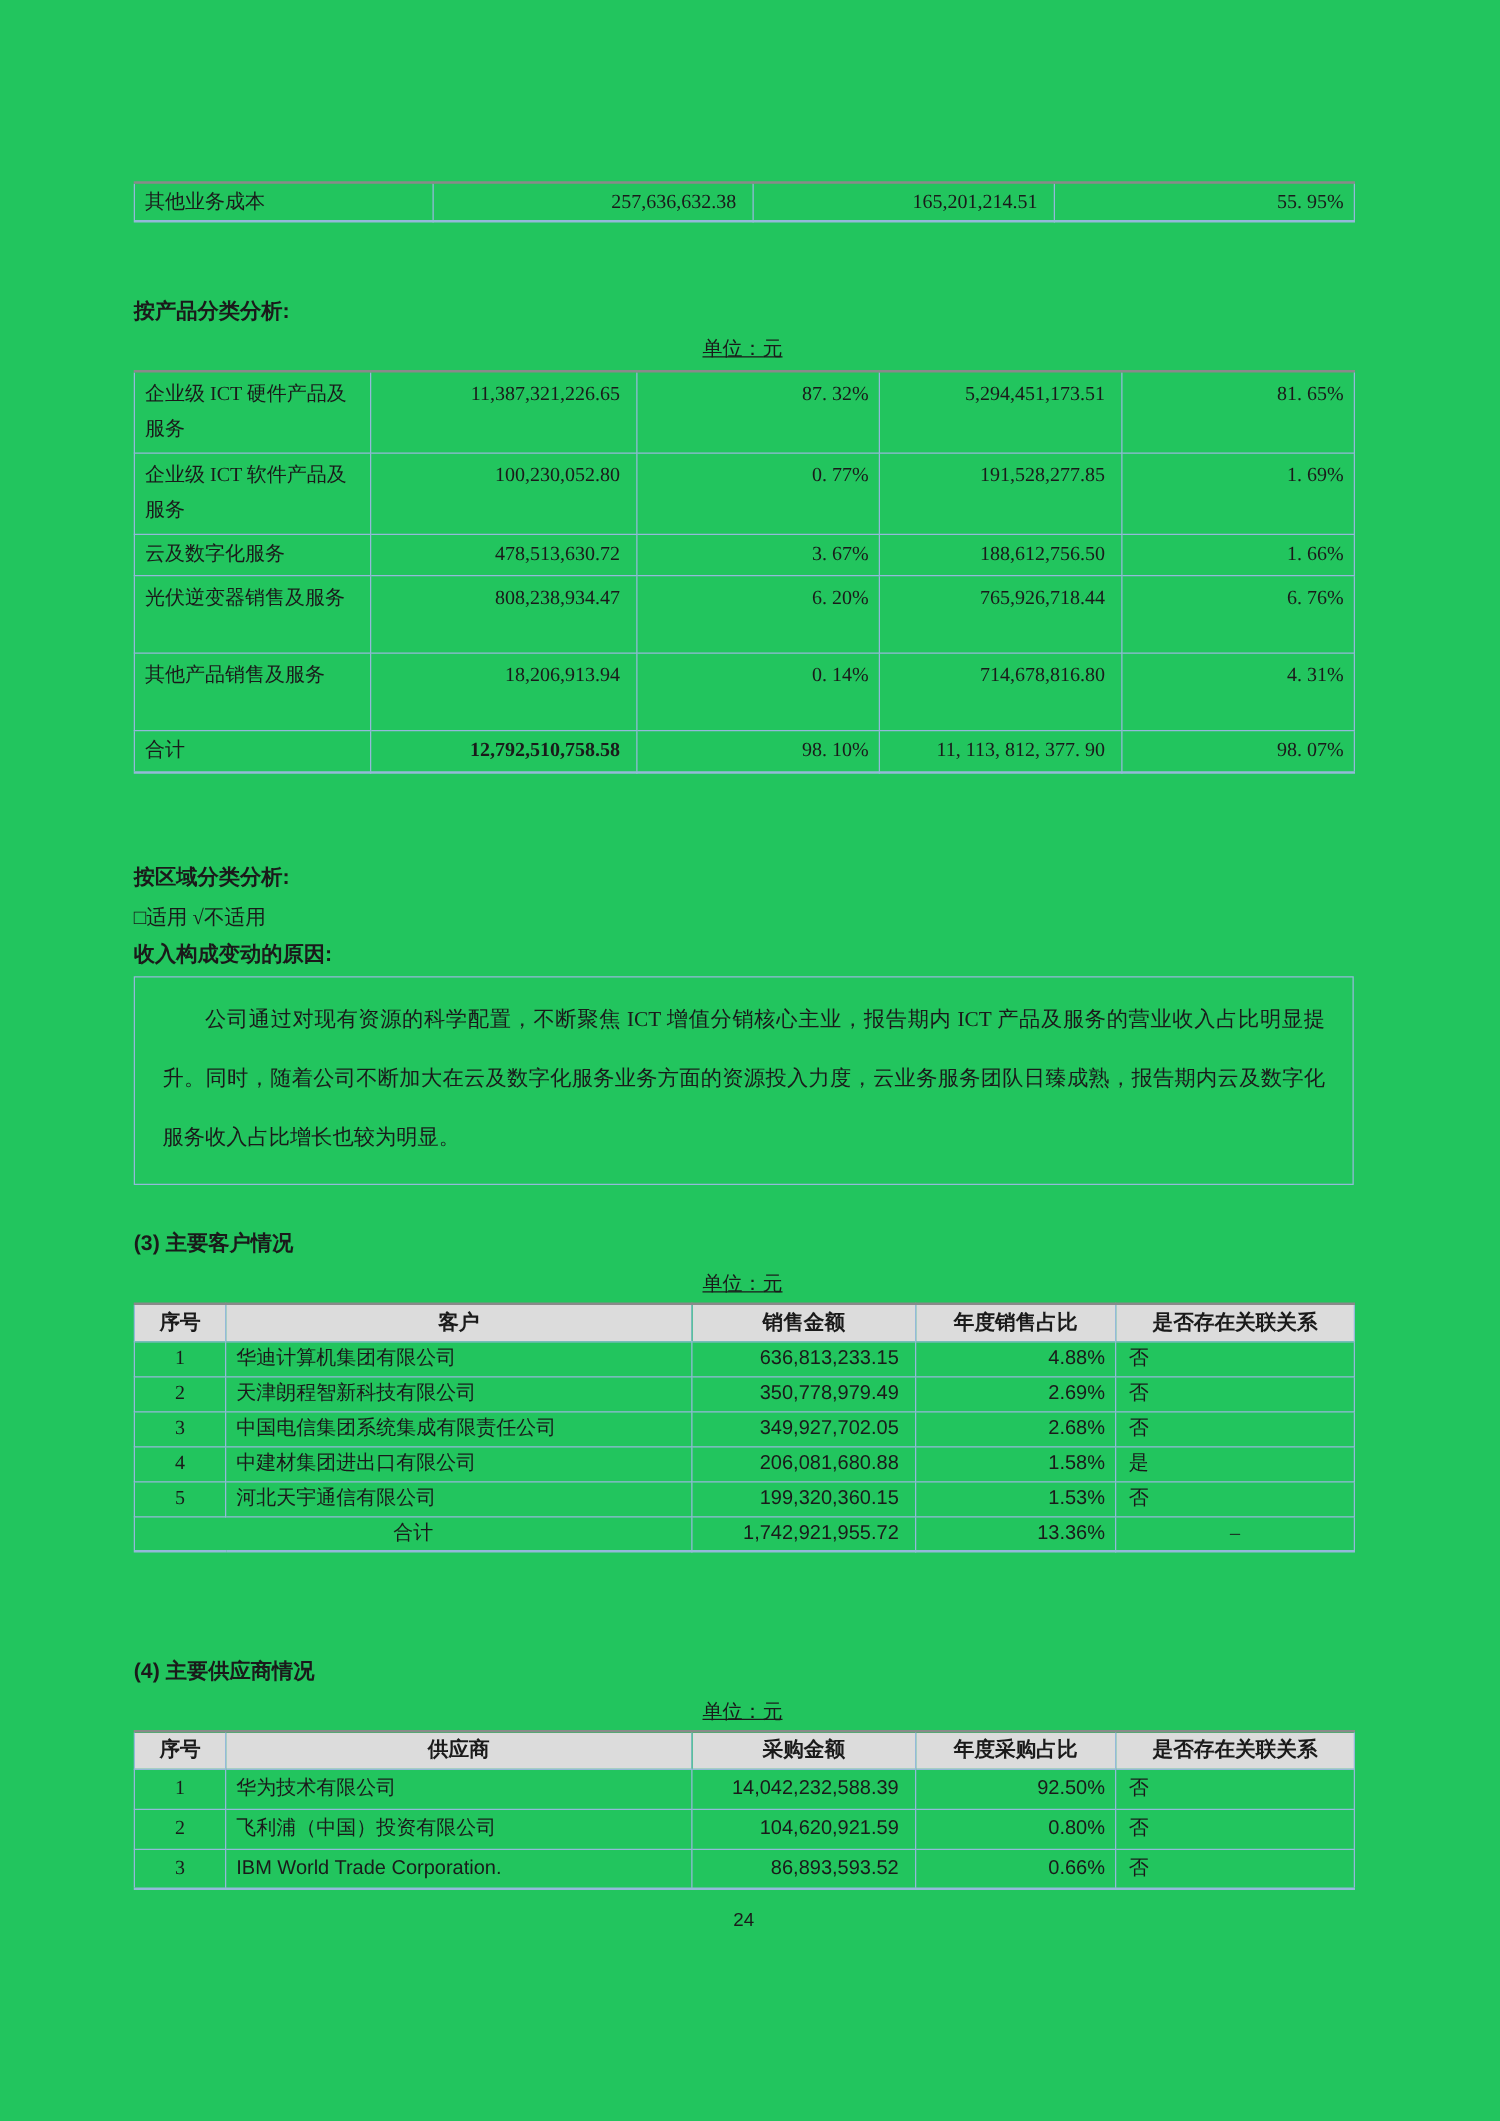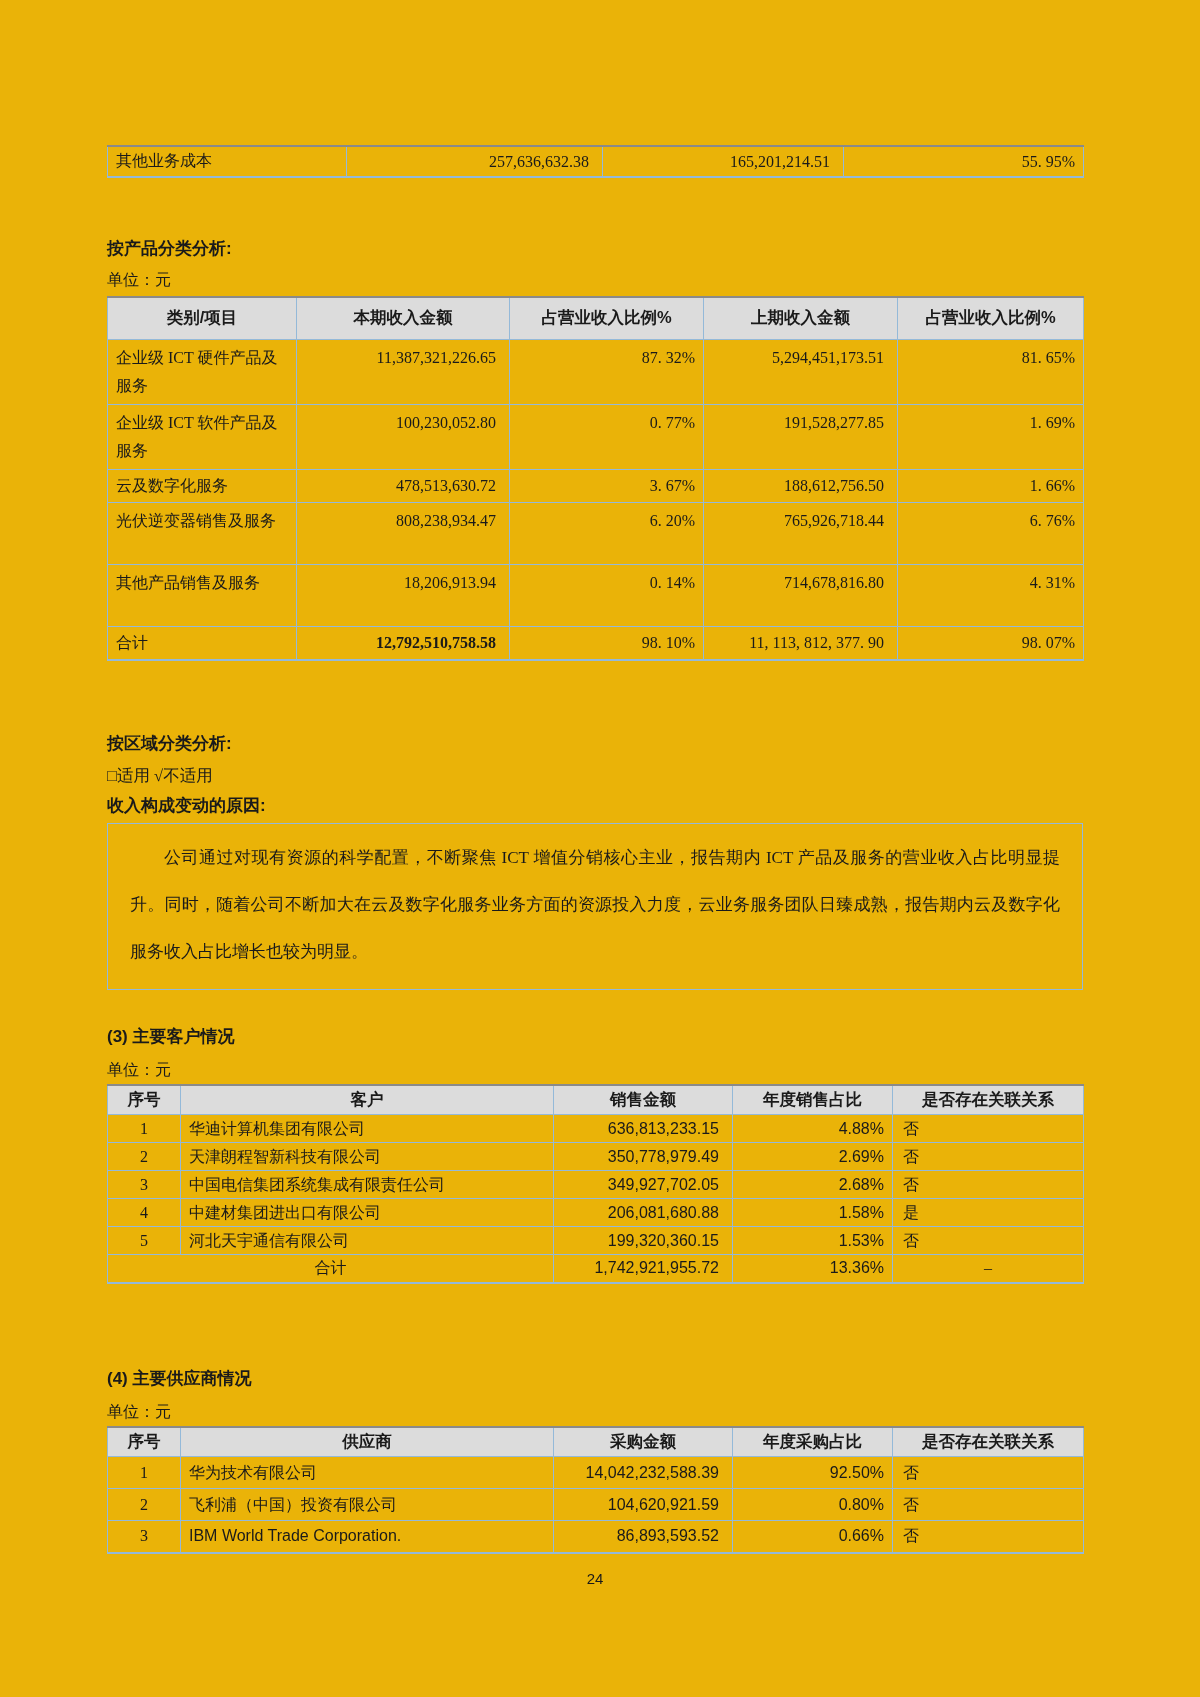--- a/index.html
+++ b/index.html
@@ -1,19 +1,19 @@
 <!DOCTYPE html>
 <html><head>
 <meta charset="utf-8">
 <style>
   html,body{margin:0;padding:0;background:#ffffff;}
   .page{
     position:relative;
     width:1200px;height:1697px;
-    background:#eab308;
+    background:#22c55e;
     font-family:"Liberation Serif","DejaVu Serif",serif;
     color:#1a1a1a;
     overflow:hidden;
   }
   .content{
     position:absolute;left:107px;top:0;width:976px;
   }
   
   table{
     border-collapse:collapse;
@@ -42,24 +42,25 @@
   .bold{ font-weight:bold;}
   .ctr{ text-align:center;}
   
   .heading{
     font-family:"Liberation Sans","DejaVu Sans",sans-serif;
     font-weight:bold;
     font-size:17px;
     line-height:22px;
   }
   .unit-label{
-    text-align:left;
+    text-align:center;
     font-size:16px;
     line-height:20px;
     padding-right:2px;
+    text-decoration:underline;
   }
   .plain-line{
     font-size:16.5px;
     line-height:22px;
   }
   
   .top-table{ margin-top:145px;}
   .top-table td{ height:31px;}
   .h-product{ margin-top:60px;}
   .unit1{ margin-top:10px;}
@@ -128,27 +129,20 @@
 
     <table class="product-table">
       <colgroup>
           <col style="width:189px">
           <col style="width:213px">
           <col style="width:194px">
           <col style="width:194px">
           <col style="width:186px">
         </colgroup>
       <tbody>
-          <tr>
-        <th>类别/项目</th>
-        <th>本期收入金额</th>
-        <th>占营业收入比例%</th>
-        <th>上期收入金额</th>
-        <th>占营业收入比例%</th>
-      </tr>
       <tr class="row-2line">
         <td>企业级 ICT 硬件产品及服务</td>
         <td class="num">11,387,321,226.65</td>
         <td class="pct">87. 32%</td>
         <td class="num">5,294,451,173.51</td>
         <td class="pct">81. 65%</td>
       </tr>
       <tr class="row-2line">
         <td>企业级 ICT 软件产品及服务</td>
         <td class="num">100,230,052.80</td>

